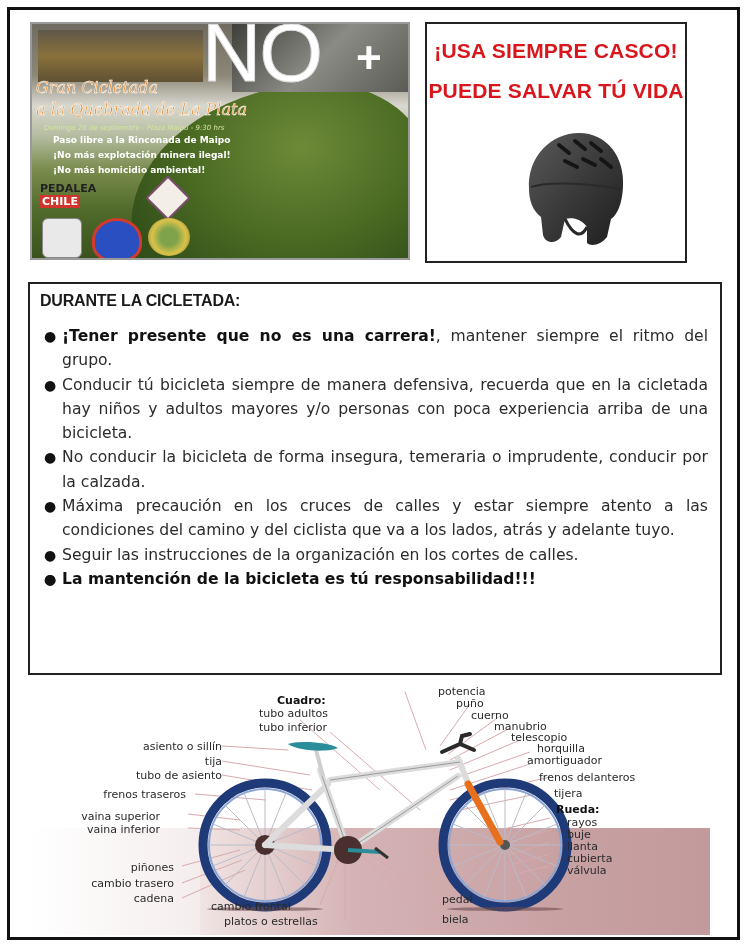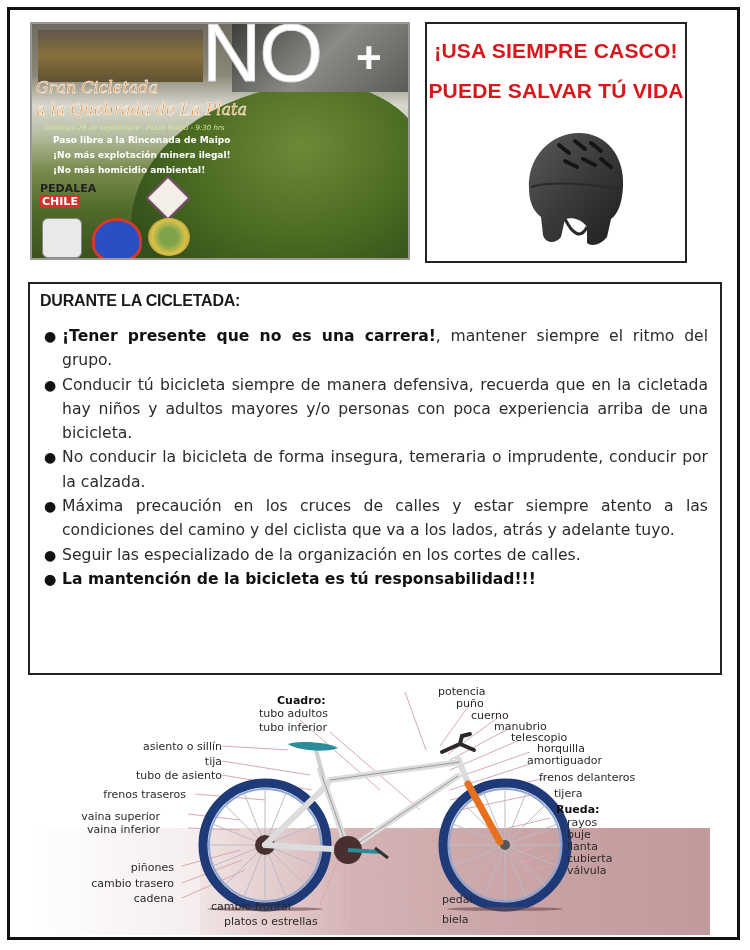--- a/index.html
+++ b/index.html
@@ -118,21 +118,21 @@
   </svg>
 </div>
 
 <div class="rules-box">
   <div class="rules-title">DURANTE LA CICLETADA:</div>
   <ul class="rules-list">
     <li><span class="bullet">●</span><b>¡Tener presente que no es una carrera!</b><span>, mantener siempre el ritmo del grupo.</span></li>
     <li><span class="bullet">●</span><span>Conducir tú bicicleta siempre de manera defensiva, recuerda que en la cicletada hay niños y adultos mayores y/o personas con poca experiencia arriba de una bicicleta.</span></li>
     <li><span class="bullet">●</span><span>No conducir la bicicleta de forma insegura, temeraria o imprudente, conducir por la calzada.</span></li>
     <li><span class="bullet">●</span><span>Máxima precaución en los cruces de calles y estar siempre atento a las condiciones del camino y del ciclista que va a los lados, atrás y adelante tuyo.</span></li>
-    <li><span class="bullet">●</span><span>Seguir las especializado de la organización en los cortes de calles.</span></li>
+    <li><span class="bullet">●</span><span>Seguir las instrucciones de la organización en los cortes de calles.</span></li>
     <li><span class="bullet">●</span></li>
     <li><span class="bullet">●</span><b>La mantención de la bicicleta es tú responsabilidad!!!</b></li>
   </ul>
 </div>
 
 <div class="diagram">
   <div class="ground-left"></div>
   <div class="ground"></div>
 
   <svg class="bike" width="690" height="255" viewBox="0 0 690 255">

